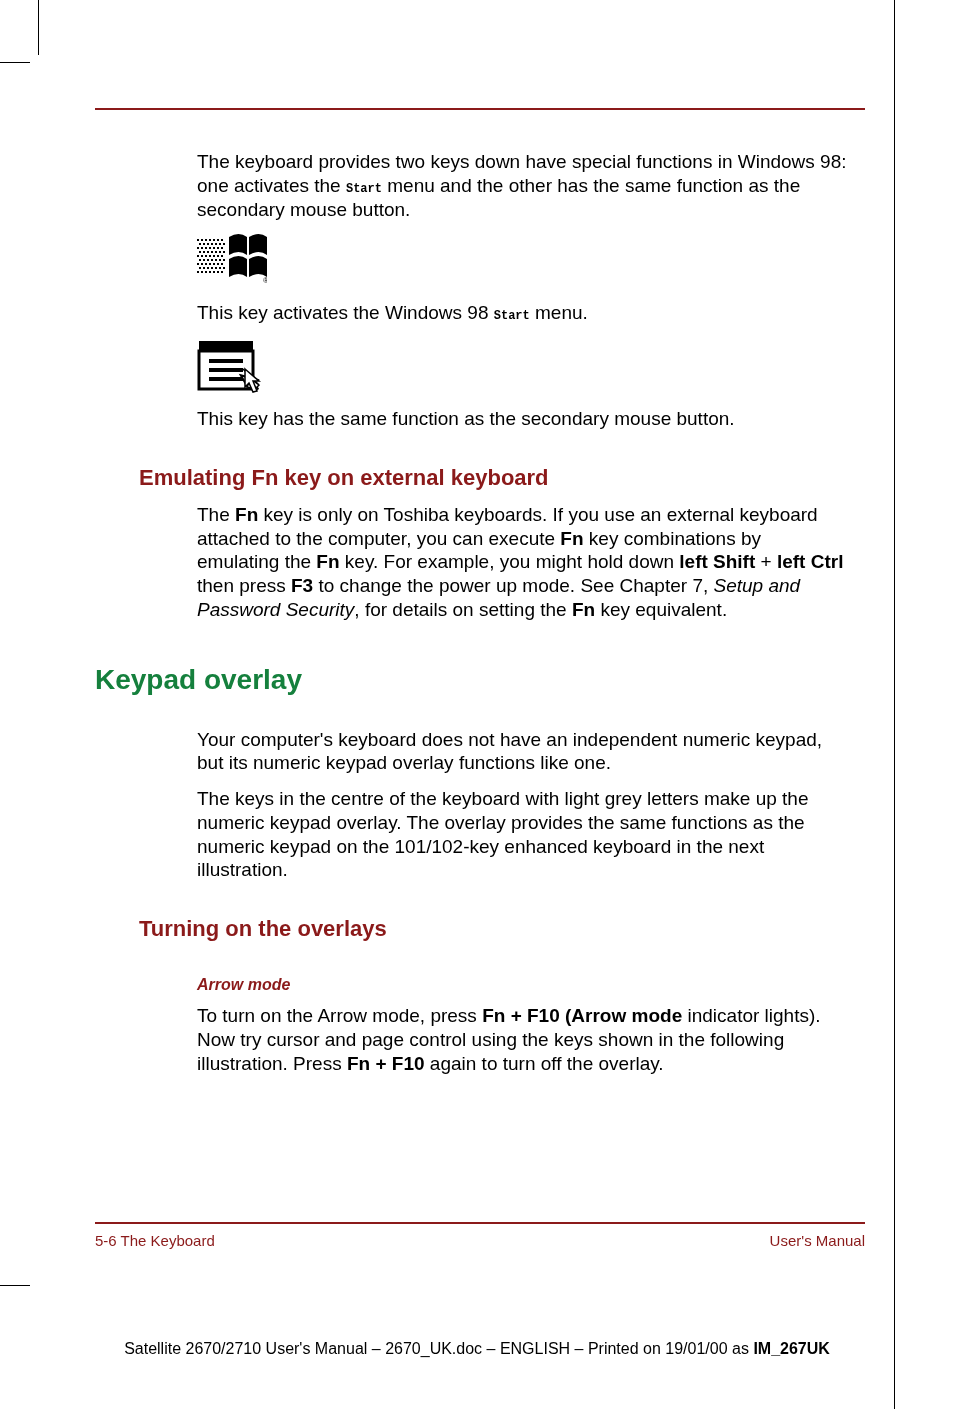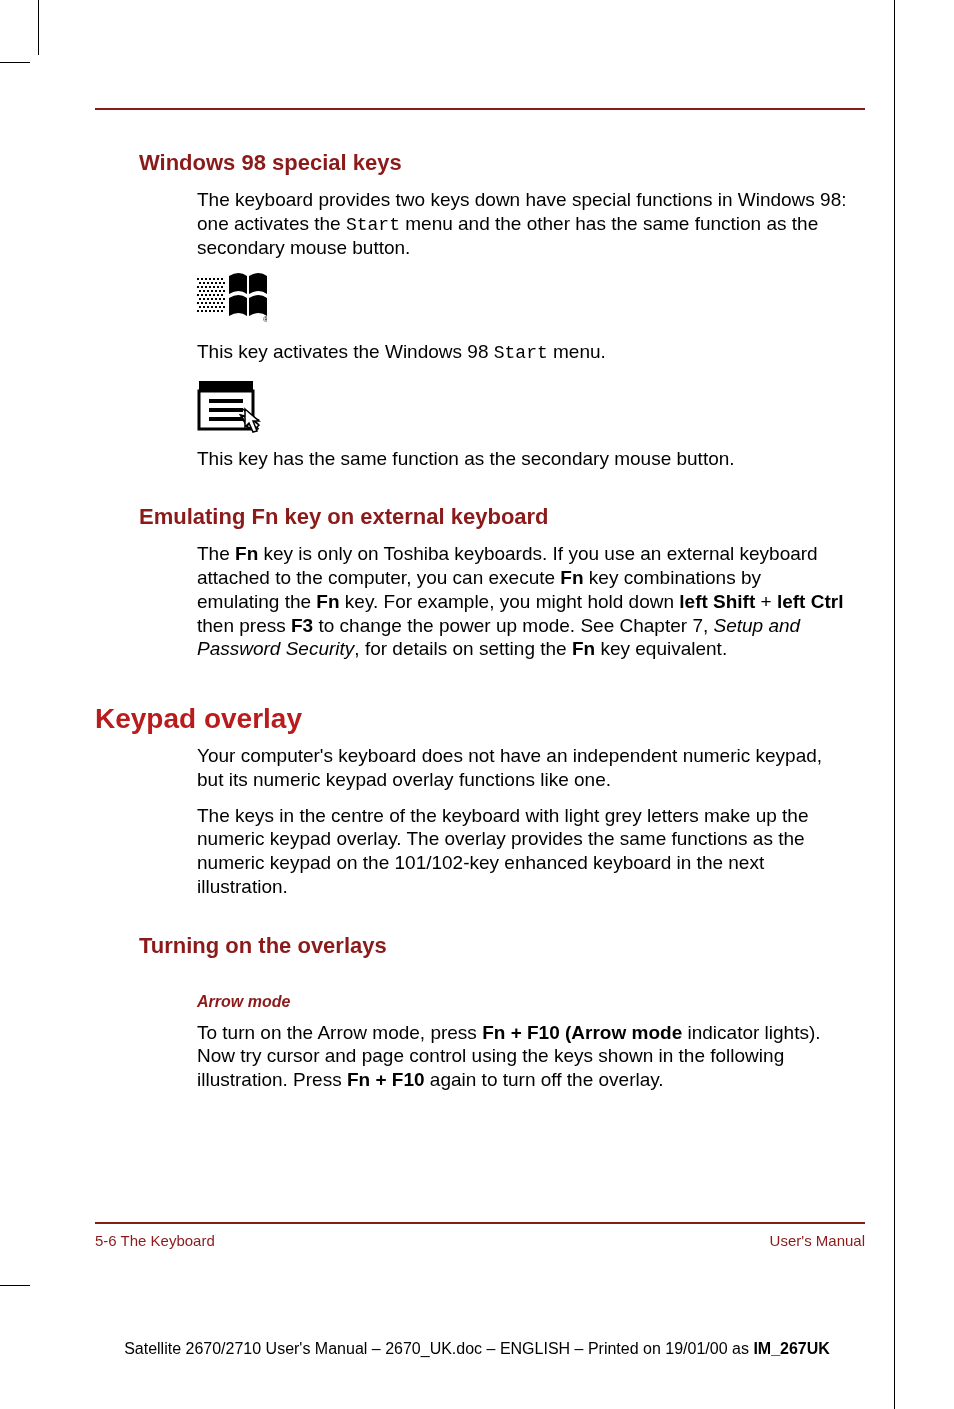--- a/index.html
+++ b/index.html
@@ -28,42 +28,42 @@
     width: 770px;
   }
   .h2 {
     color: #8B1A1A;
     font-weight: bold;
     font-size: 22px;
     margin-left: 44px;
     margin-bottom: 12px;
   }
   .h1 {
-    color: #b91c1c;
+    color: #15803d;
     font-weight: bold;
     font-size: 28px;
-    margin-bottom: 9px;
+    margin-bottom: 32px;
   }
   .h3 {
     color: #8B1A1A;
     font-weight: bold;
     font-style: italic;
     font-size: 16px;
     margin-left: 102px;
     margin-bottom: 10px;
   }
   .body-text {
     margin-left: 102px;
     width: 650px;
     font-size: 19px;
     line-height: 1.25;
     color: #000;
     margin-bottom: 12px;
   }
-  .mono { font-family: "Courier New", monospace; font-weight: normal; font-size: 18px; text-align: right; }
+  .mono { font-family: "Courier New", monospace; font-weight: bold; font-size: 12px; text-align: right; }
   .bold { font-weight: bold; }
   .italic { font-style: italic; }
 
   .icon-win {
     margin-left: 102px;
     margin-top: 12px;
     margin-bottom: 10px;
   }
   .icon-menu {
     margin-left: 102px;
@@ -107,21 +107,20 @@
 <body>
 
 <div class="crop-top-v"></div>
 <div class="crop-top-h"></div>
 <div class="crop-right-v"></div>
 <div class="crop-bot-h"></div>
 
 <div class="page">
   <div class="rule-top"></div>
 
-  <div class="h2">Windows 98 special keys</div>
   <div class="body-text">
     <span>The keyboard provides two keys down have special functions in Windows 98: one activates the </span><span class="mono">Start</span><span> menu and the other has the same function as the secondary mouse button.</span>
   </div>
 
   <div class="icon-win">
     <svg width="70" height="54" viewBox="0 0 70 54">
       <g fill="#000">
         <rect x="0" y="6" width="2" height="2"></rect>
           <rect x="4" y="6" width="2" height="2"></rect>
           <rect x="8" y="6" width="2" height="2"></rect>

